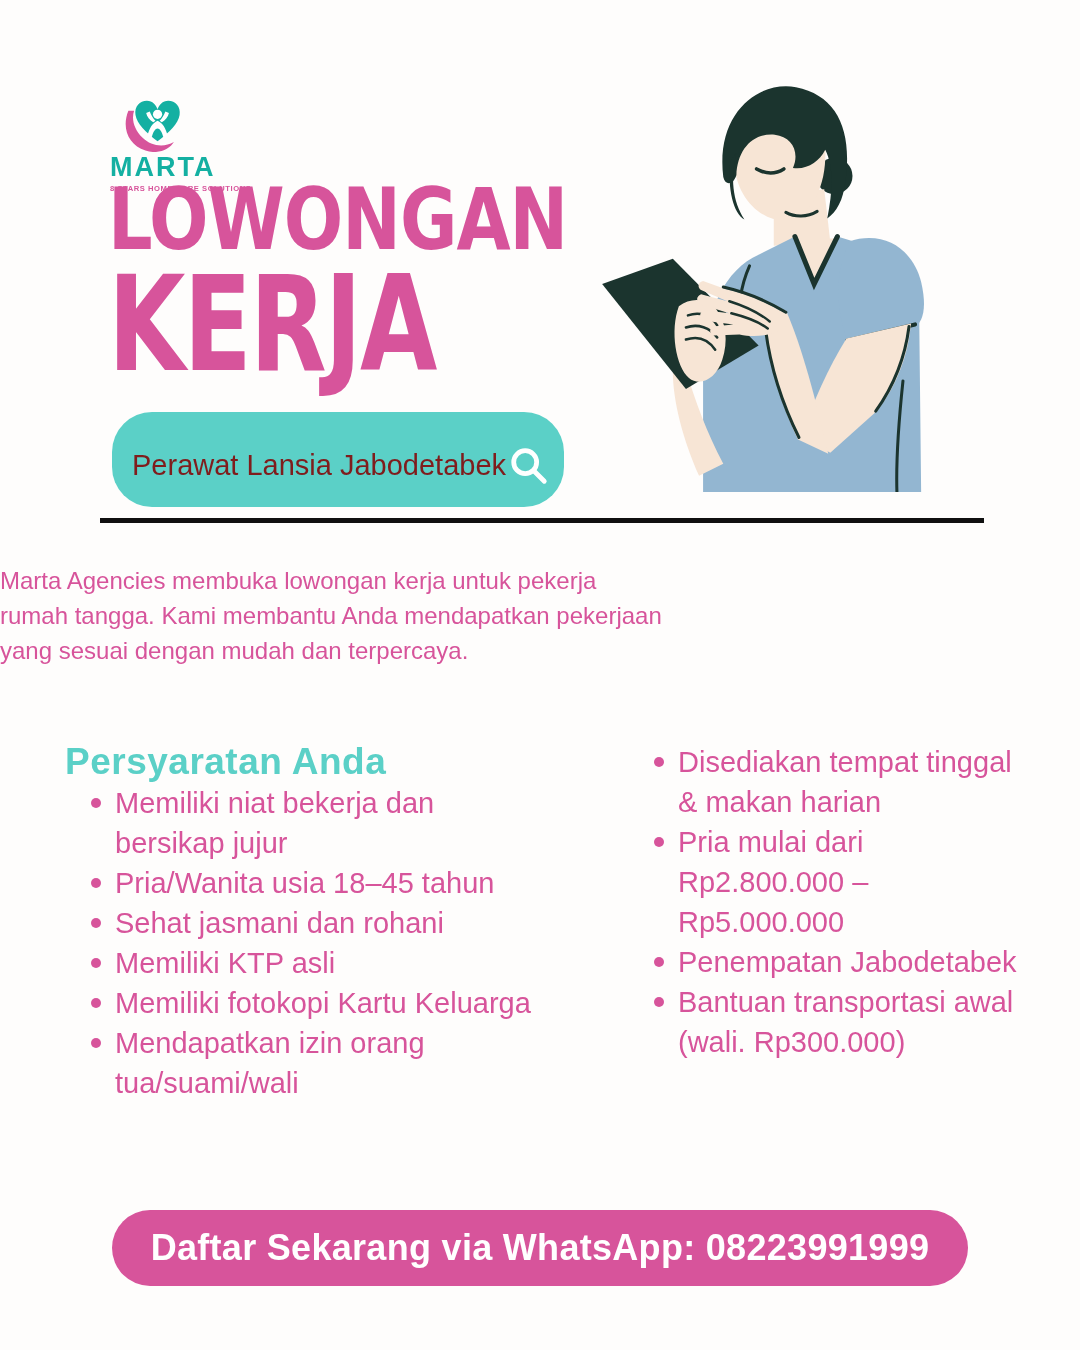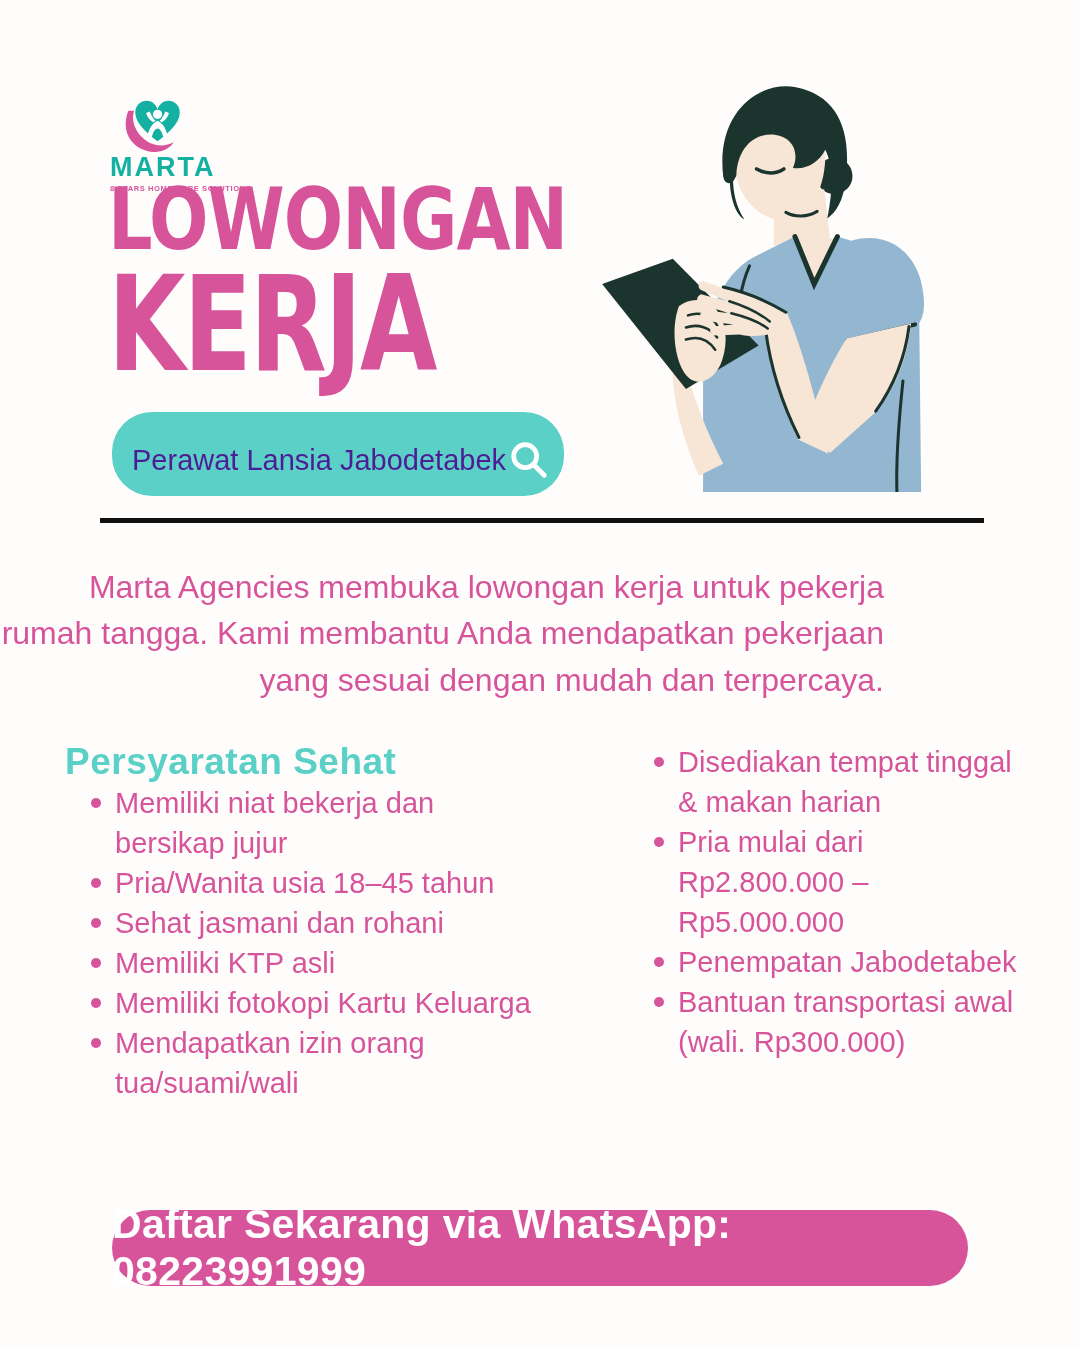--- a/index.html
+++ b/index.html
@@ -17,51 +17,51 @@
   .logo{position:absolute; left:110px; top:88px; width:240px;}
   .logo-icon{display:block; width:76px; height:64px; margin-left:6px;}
   .brand{display:block; color:var(--teal-dark); font-weight:700; font-size:27px; letter-spacing:2px; line-height:1; margin-top:2px;}
   .tagline{display:block; color:var(--pink); font-weight:700; font-size:7.6px; letter-spacing:0.55px; margin-top:3px; white-space:nowrap;}
   
   .title-line{position:absolute; left:108px; color:var(--pink); font-family:"DejaVu Sans", sans-serif; font-weight:700; letter-spacing:-1px; transform-origin:left bottom; white-space:nowrap;}
   .title-1{top:196px; font-size:70px; line-height:60px; transform:scaleY(1.22);}
   .title-2{top:296px; font-size:100px; line-height:86px; transform:scaleY(1.32); letter-spacing:-2px;}
   
   .search-pill{
-    position:absolute; left:112px; top:412px; height:84px;
+    position:absolute; left:112px; top:412px; height:95px;
     background:var(--teal); border-radius:40px;
     display:inline-flex; align-items:center; padding:12px 14px 0 20px;
-    color:#4c1d95; font-size:29px; font-weight:400; cursor:pointer;
+    color:#7f1d1d; font-size:29px; font-weight:400; cursor:pointer;
   }
   .search-pill .search-glyph{width:42px; height:42px; margin-left:2px; display:block;}
   
   .illustration{position:absolute; left:588px; top:68px; width:424px; height:424px;}
   .illustration svg{width:100%; height:100%; display:block;}
   
   .divider{position:absolute; left:100px; top:518px; width:884px; height:5px; background:var(--ink);}
   .intro{
     position:absolute; top:564px; left:0; width:884px;
-    text-align:right; color:var(--pink); font-size:32px; line-height:1.45;
+    text-align:left; color:var(--pink); font-size:24px; line-height:1.45;
     white-space:pre-line;
   }
   
   .columns{position:absolute; top:742px; left:65px; width:990px; display:flex;}
   .col-left{width:500px;}
   .col-right{width:425px; margin-left:63px;}
   .col-heading{color:var(--teal); font-size:37px; font-weight:700; line-height:1.1; letter-spacing:0.5px;}
   ul.bullets{list-style:none; }
   ul.bullets li{display:flex; color:var(--pink); font-size:29px; line-height:40px;}
   .dot{flex:none; width:10px; height:10px; border-radius:50%; background:var(--pink); margin:15px 14px 0 26px;}
   .li-text{white-space:pre-line;}
   
   .cta{
     position:absolute; left:112px; top:1210px; width:856px; height:76px;
     background:var(--pink); border-radius:40px;
     display:flex; align-items:center; justify-content:center;
-    color:#fff; font-weight:700; font-size:41px; letter-spacing:0.3px; cursor:pointer;
+    color:#fff; font-weight:700; font-size:36px; letter-spacing:0.3px; cursor:pointer;
   }
 </style>
 </head>
 <body>
 
 <div class="poster">
 
   <div class="logo">
     <svg class="logo-icon" viewBox="0 0 100 90" aria-hidden="true">
       <path d="M14,32 C4,56 14,80 38,88 C56,94 72,86 78,76 C64,84 46,82 34,70 C22,58 18,44 22,32 Z" style="fill:var(--pink)"></path>
@@ -136,21 +136,21 @@
   </div>
 
   <div class="divider"></div>
 
   <p class="intro">Marta Agencies membuka lowongan kerja untuk pekerja
 rumah tangga. Kami membantu Anda mendapatkan pekerjaan
 yang sesuai dengan mudah dan terpercaya.</p>
 
   <div class="columns">
     <div class="col-left">
-      <h2 class="col-heading">Persyaratan Sehat</h2>
+      <h2 class="col-heading">Persyaratan Anda</h2>
       <ul class="bullets">
 
           <li>
             <span class="dot"></span>
             <span class="li-text">Memiliki niat bekerja dan
 bersikap jujur</span>
           </li>
 
           <li>
             <span class="dot"></span>

